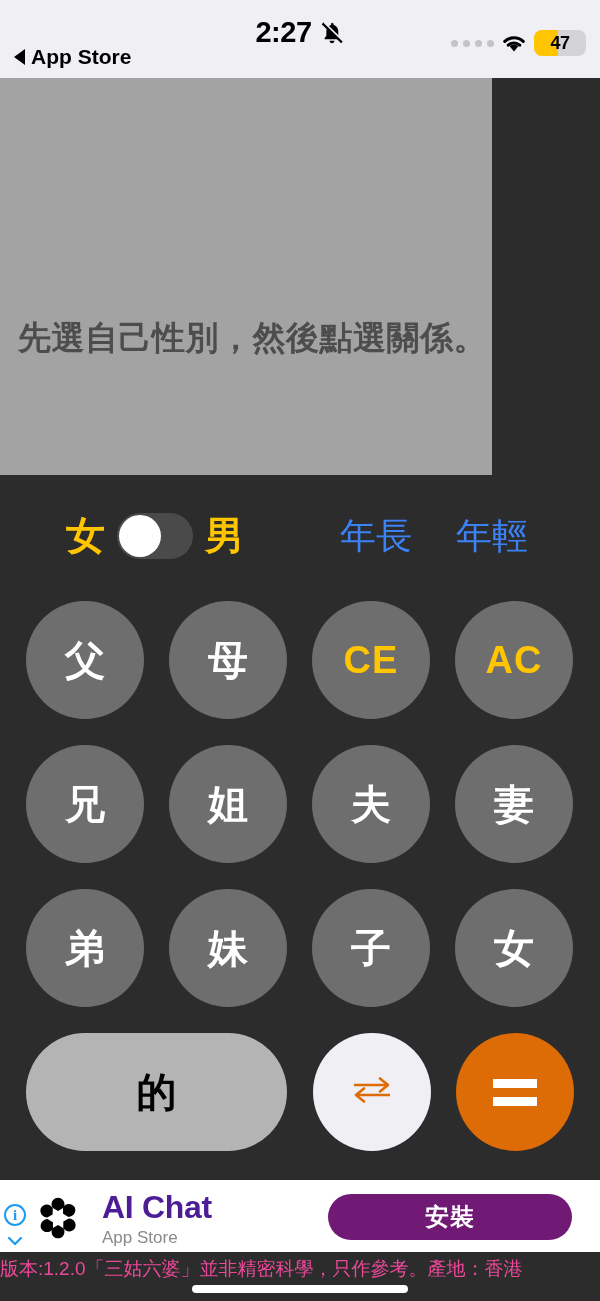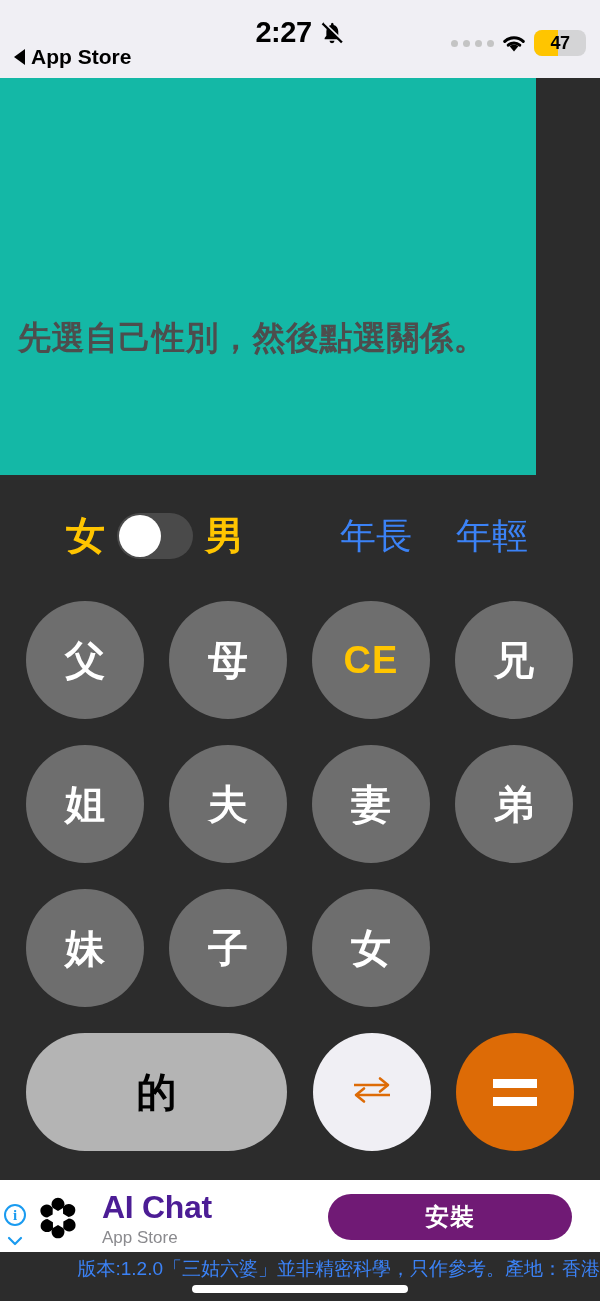--- a/index.html
+++ b/index.html
@@ -49,22 +49,22 @@
     background:#FFC500;
   }
   .batt-num {
     position:absolute; left:0; top:0; width:100%; height:100%;
     display:flex; align-items:center; justify-content:center;
     font-size:18px; font-weight:bold; color:#000; letter-spacing:-0.5px;
   }
 
   
   .light-area {
-    position:absolute; left:0; top:78px; width:536px; height:397px;
-    background:#14b8a6;
+    position:absolute; left:0; top:78px; width:492px; height:397px;
+    background:#a3a3a3;
   }
   .instruction {
     position:absolute; left:18px; top:238px;
     font-size:33px; font-weight:bold; color:#4d4d4d;
     letter-spacing:0.5px; white-space:nowrap;
   }
 
   
   .dark-area {
     position:absolute; left:0; top:475px; width:600px; height:705px;
@@ -167,21 +167,21 @@
     font-size:24px; font-weight:bold; color:#fff; letter-spacing:1px;
   }
 
   
   .footer {
     position:absolute; left:0; top:1252px; width:600px; height:49px;
     background:#2c2c2c;
   }
   .footer-text {
     position:absolute; left:0; top:4px; width:600px;
-    text-align:right; font-size:19px; color:#3b82f6;
+    text-align:left; font-size:19px; color:#ec4899;
   }
   .home-indicator {
     position:absolute; left:50%; transform:translateX(-50%);
     bottom:8px; width:216px; height:8px; border-radius:4px; background:#fff;
   }
 </style>
 </head>
 <body>
 
 <div id="screen">
@@ -245,20 +245,21 @@
       <div class="age-group">
         <span class="age-label">年長</span>
         <span class="age-label">年輕</span>
       </div>
     </div>
 
     <div class="keypad" id="keypad">
         <div class="key">父</div>
         <div class="key">母</div>
         <div class="key accent">CE</div>
+        <div class="key accent">AC</div>
         <div class="key">兄</div>
         <div class="key">姐</div>
         <div class="key">夫</div>
         <div class="key">妻</div>
         <div class="key">弟</div>
         <div class="key">妹</div>
         <div class="key">子</div>
         <div class="key">女</div>
       </div>
 

